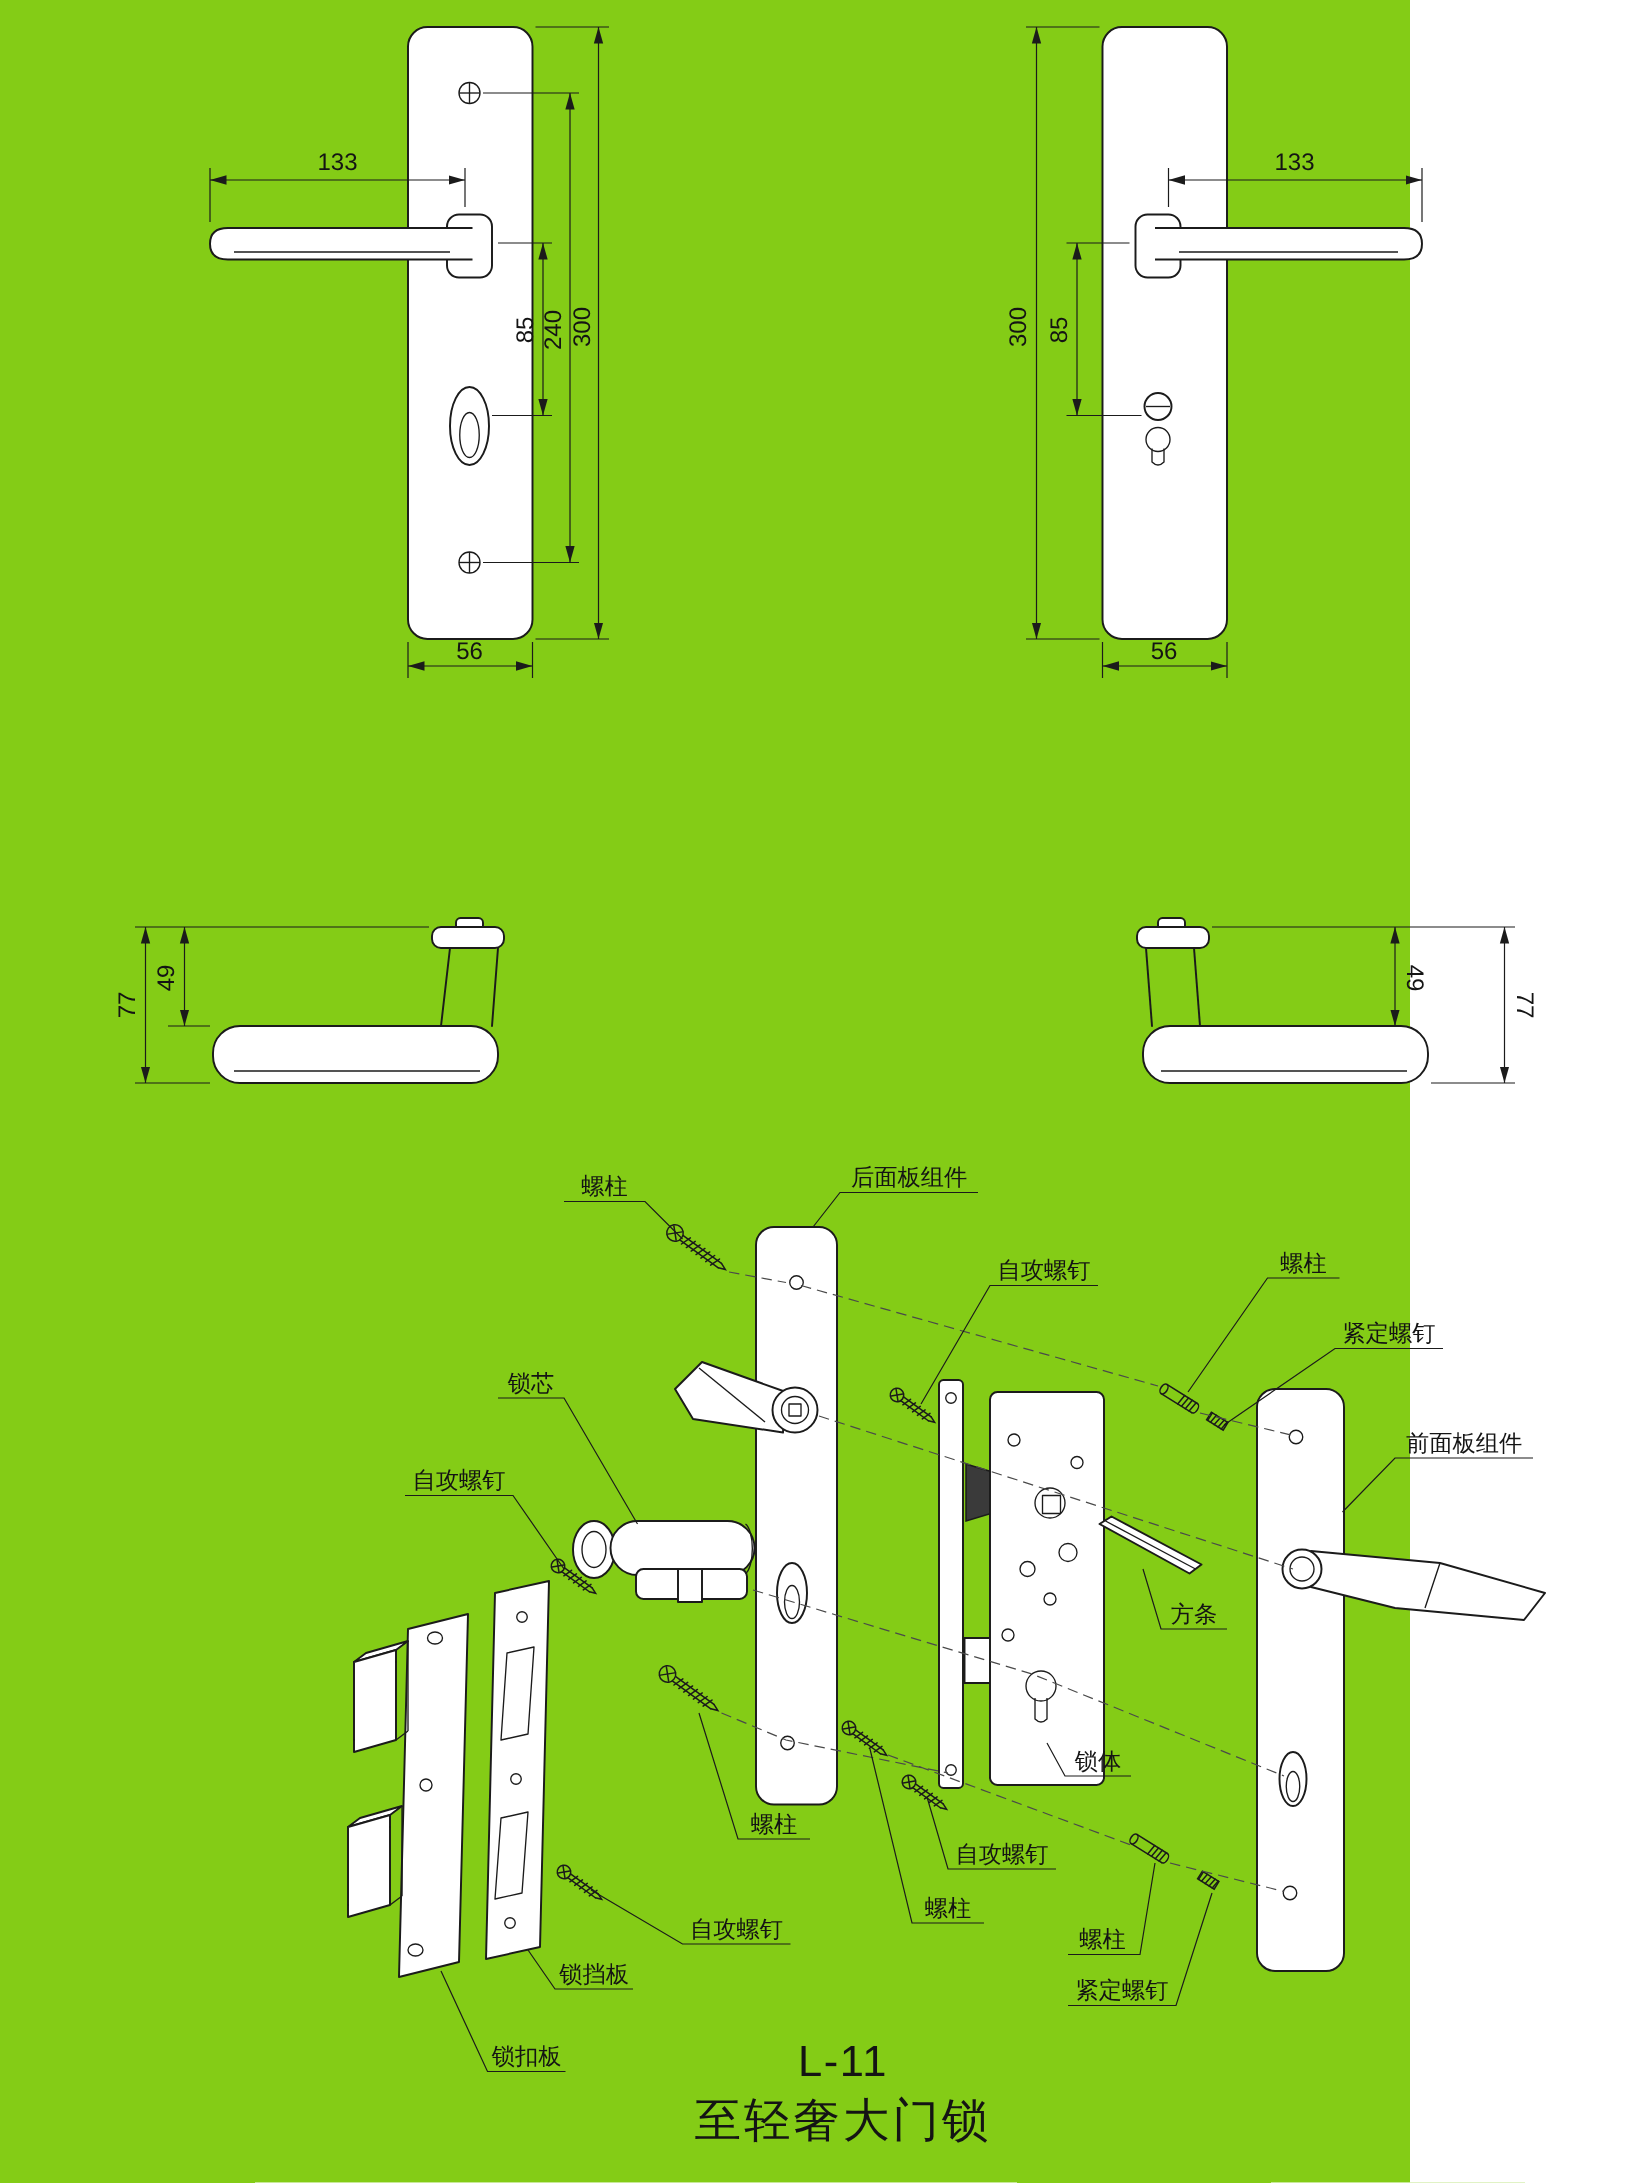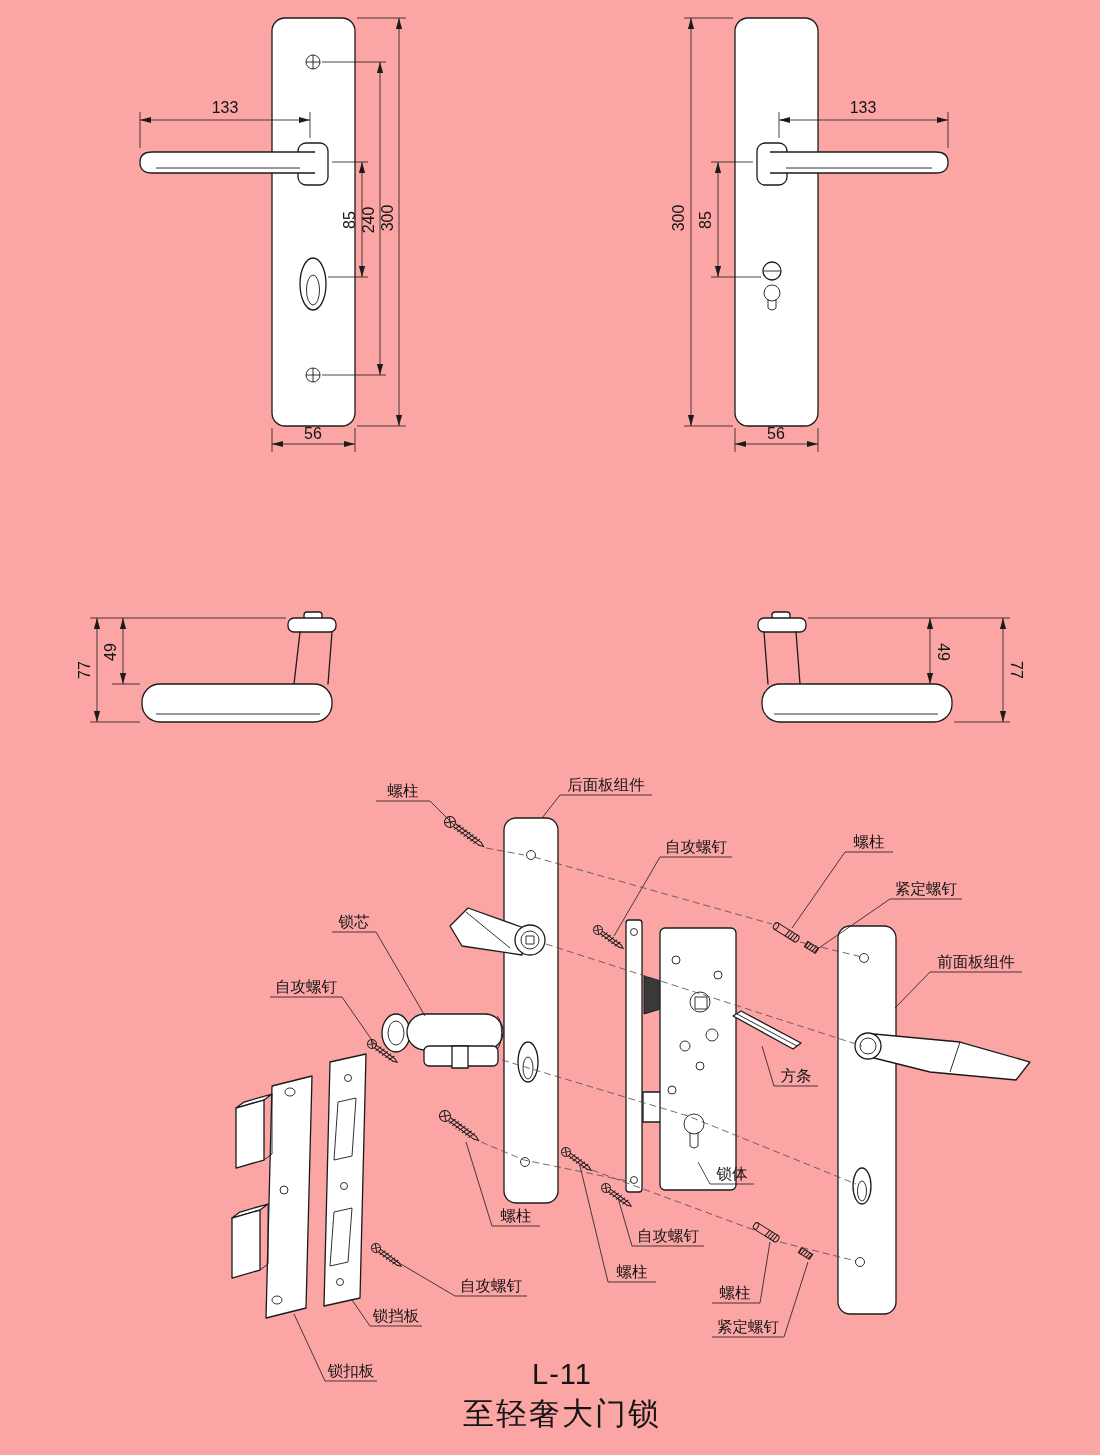--- a/index.html
+++ b/index.html
@@ -1,16 +1,16 @@
 <!DOCTYPE html>
 <html><head>
 <meta charset="utf-8">
 <style>
   html,body{margin:0;padding:0;background:#ffffff;}
-  .page{width:1100px;height:1455px;position:relative;background:#fca5a5;font-family:"Liberation Sans",sans-serif;}
+  .page{width:940px;height:1455px;position:relative;background:#84cc16;font-family:"Liberation Sans",sans-serif;}
   svg{display:block;}
   .ln{fill:none;stroke:#1b1b1b;stroke-width:1.3;stroke-linejoin:round;stroke-linecap:round;}
   .ln2{fill:none;stroke:#1b1b1b;stroke-width:0.9;stroke-linejoin:round;}
   .fw{fill:#ffffff;stroke:#1b1b1b;stroke-width:1.3;stroke-linejoin:round;}
   .fd{fill:#3a3a3a;stroke:#1b1b1b;stroke-width:1;}
   .dim{fill:none;stroke:#1b1b1b;stroke-width:0.8;}
   .dash{fill:none;stroke:#4a4a4a;stroke-width:0.8;stroke-dasharray:7 4;}
   .lead{fill:none;stroke:#1b1b1b;stroke-width:0.8;}
   text{font-family:"Liberation Sans",sans-serif;fill:#141414;}
   .t-dim{font-size:16px;}

